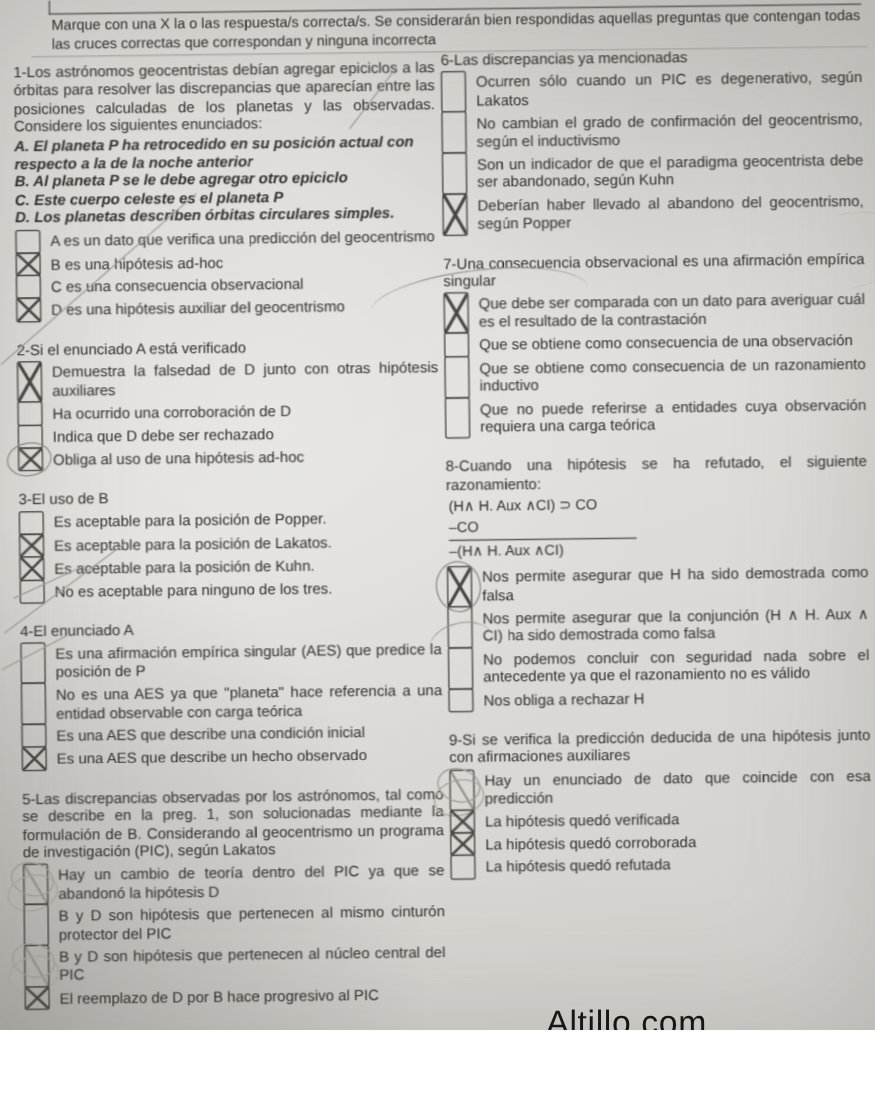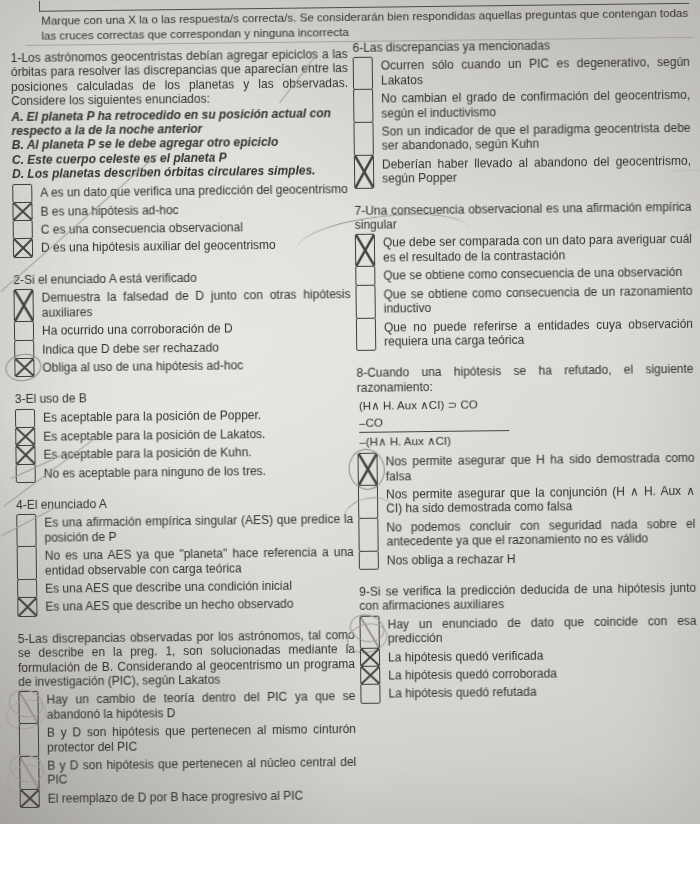--- a/index.html
+++ b/index.html
@@ -295,13 +295,14 @@
     <div class="stroke" style="left:2px;top:287px;width:208px;transform:rotate(-40.5deg);"></div>
     <div class="stroke" style="left:283px;top:102px;width:62px;transform:rotate(-52deg);"></div>
     <div class="arc" style="left:298px;top:216px;width:175px;height:48px;transform:rotate(-6deg);"></div>
     <div class="stroke" style="left:2px;top:502px;width:122px;transform:rotate(-36deg);"></div>
     <div class="stroke" style="left:10px;top:474px;width:62px;transform:rotate(-24deg);"></div>
     <div class="stroke" style="left:0px;top:531px;width:58px;transform:rotate(-27deg);"></div>
     <div class="arc" style="left:342px;top:498px;width:52px;height:34px;transform:rotate(-12deg);"></div>
     <div class="arc" style="left:648px;top:150px;width:60px;height:110px;transform:rotate(78deg);"></div>
   </div>
 
+  <div class="watermark">Altillo.com</div>
 </div>
 
 </body></html>

